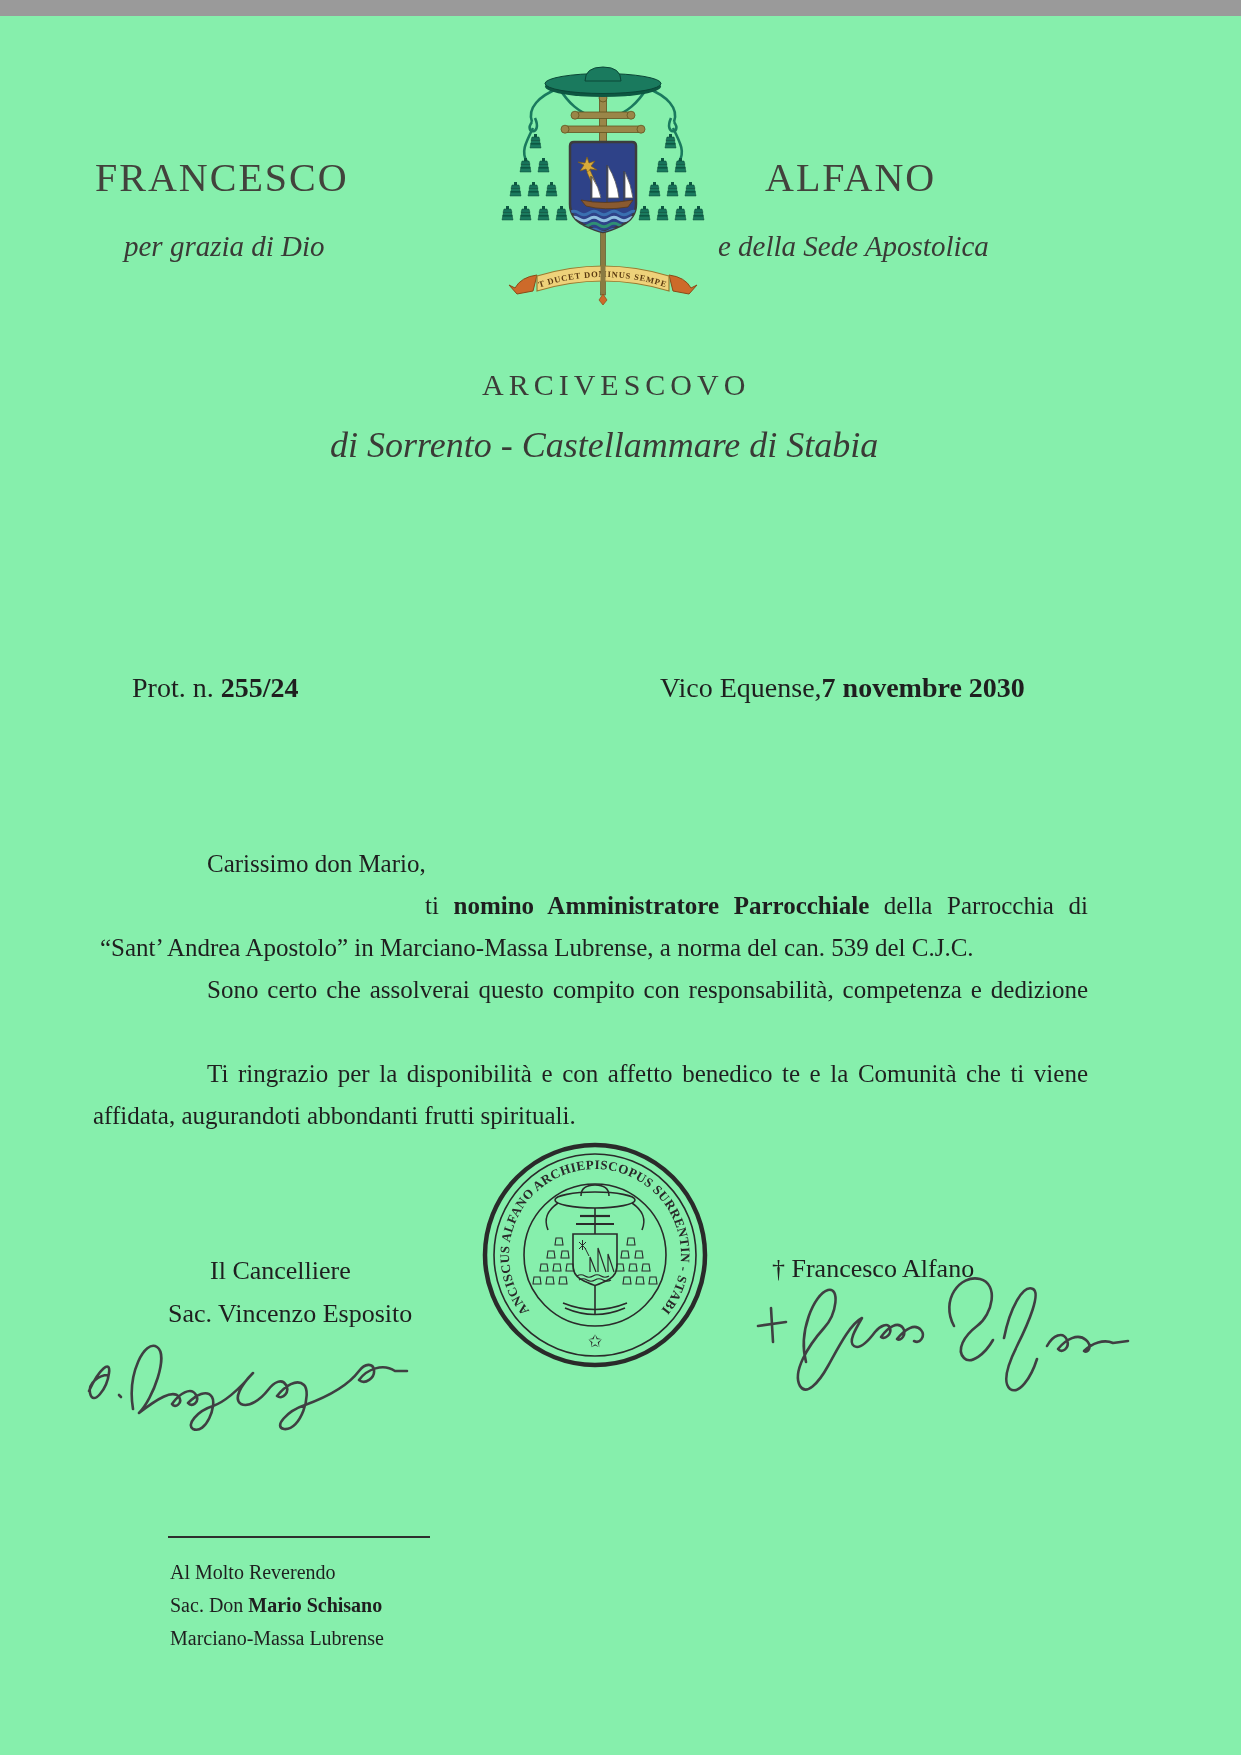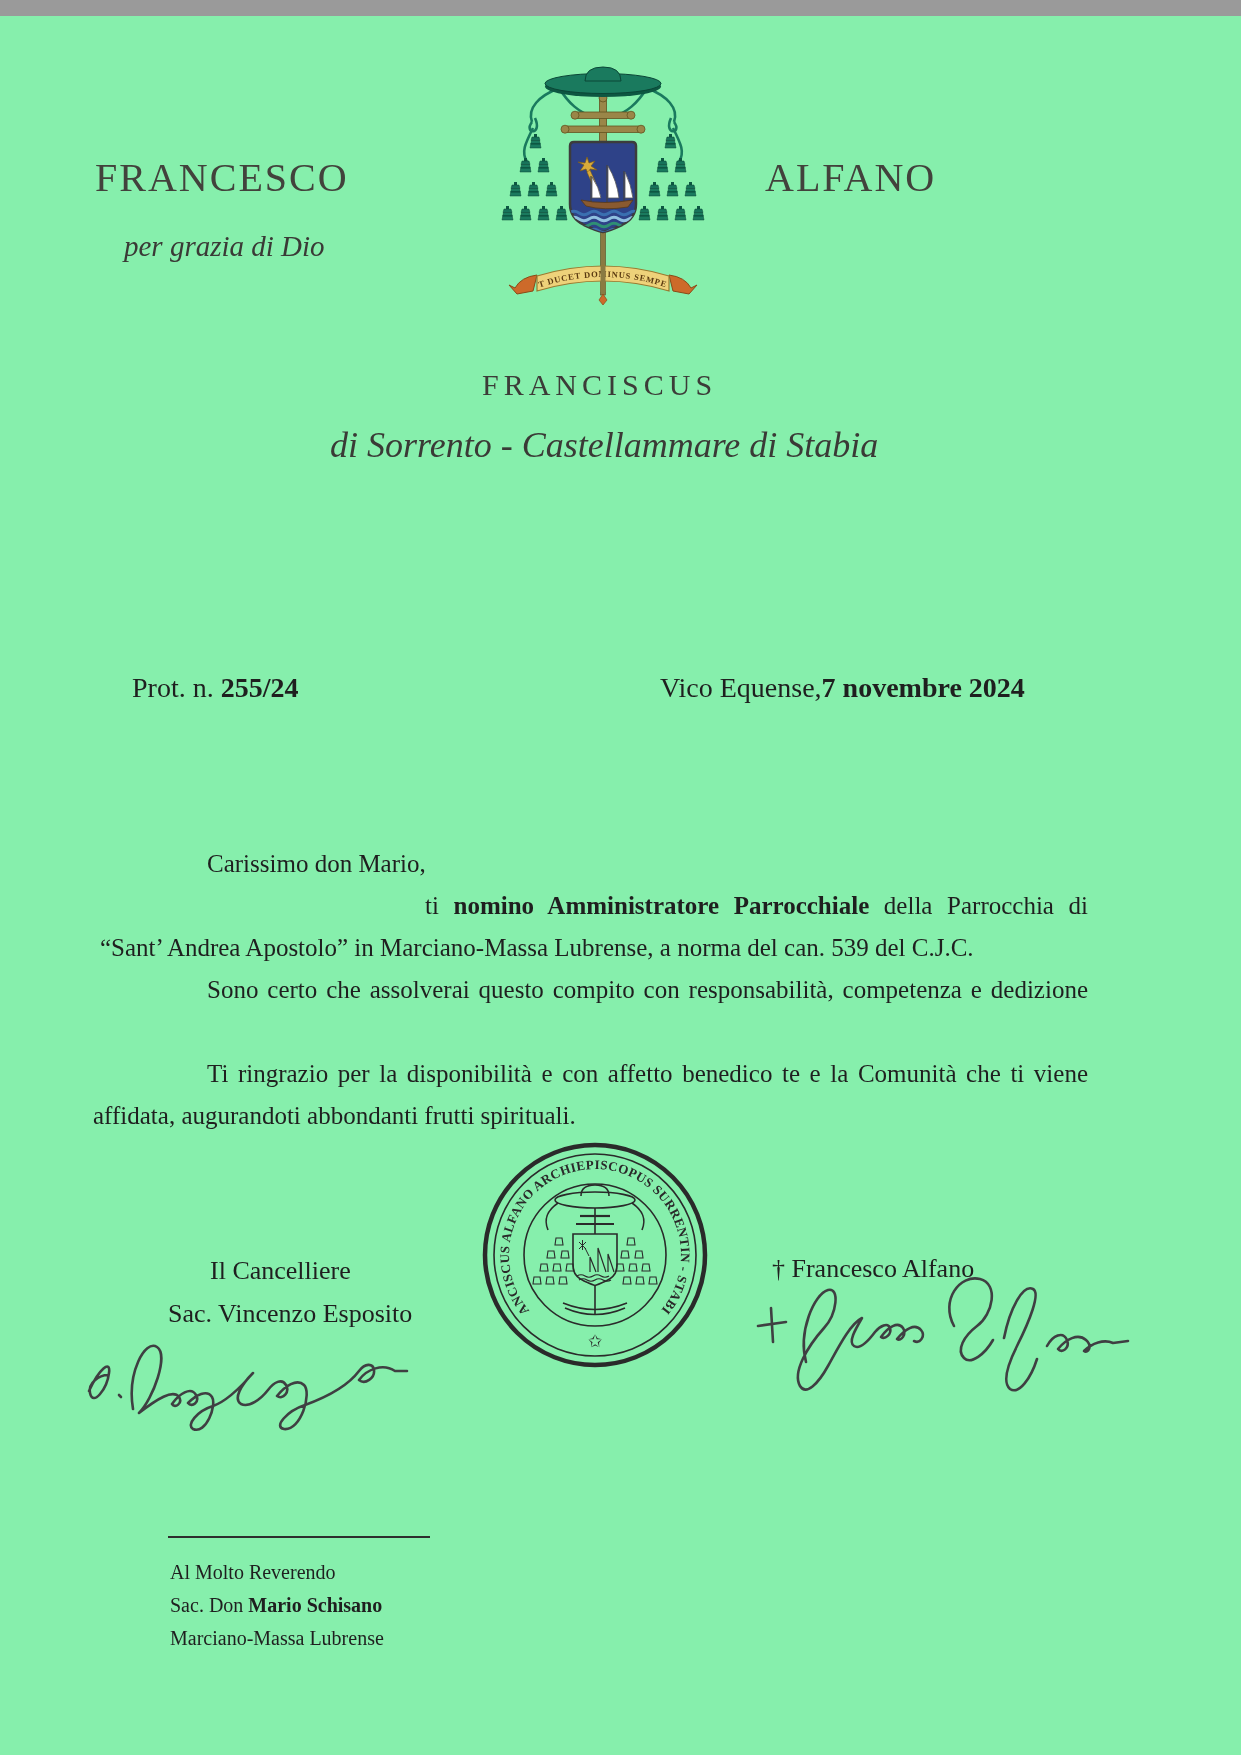--- a/index.html
+++ b/index.html
@@ -25,20 +25,21 @@
   .mottotext{font-family:"Liberation Serif",serif;font-weight:bold;font-size:8.5px;letter-spacing:0.8px;fill:#5a3a10;}
 </style>
 </head>
 <body>
 
 <div class="page">
 
   <div class="abs name nw" style="left:95px;top:138px;">FRANCESCO</div>
   <div class="abs name nw" style="left:765px;top:138px;">ALFANO</div>
   <div class="abs submotto nw" style="left:124px;top:214px;">per grazia di Dio</div>
+  <div class="abs submotto nw" style="left:718px;top:214px;">e della Sede Apostolica</div>
 
   <svg class="abs" style="left:497px;top:44px;" width="212" height="245" viewBox="0 0 212 245">
     <defs>
       <g id="tassel">
         <rect x="3" y="0" width="3" height="3" fill="#0d5742"></rect>
         <path d="M1,3 L8,3 L9,6.5 L0,6.5 Z" fill="#17735a" stroke="#0a4636" stroke-width="0.5"></path>
         <path d="M0.5,6.5 L8.5,6.5 L10,14 L-1,14 Z" fill="#1a7a5e" stroke="#0a4636" stroke-width="0.5"></path>
         <rect x="-0.5" y="9" width="10" height="1.6" fill="#0d5742"></rect>
       </g>
       <clipPath id="shieldClip">
@@ -129,25 +130,25 @@
       <path d="M40,215 Q24,217 18,228 L12,225 L20,234 L36,231 Z" fill="#cd6a2a" stroke="#8a4a16" stroke-width="1"></path>
       <path d="M172,215 Q188,217 194,228 L200,225 L192,234 L176,231 Z" fill="#cd6a2a" stroke="#8a4a16" stroke-width="1"></path>
       <path d="M40,216 Q106,196 172,216 L172,231 Q106,211 40,231 Z" fill="#eed27a" stroke="#9a7a30" stroke-width="1.2"></path>
       <path id="mottoPath" d="M44,227 Q106,207 168,227" fill="none"></path>
       <text class="mottotext"><textPath href="#mottoPath" startOffset="50%" text-anchor="middle">ET DUCET DOMINUS SEMPER</textPath></text>
       <rect x="103.5" y="206" width="5" height="26" fill="#8a7a42"></rect>
       <path d="M106,234 L110,240 L106,245 L102,240 Z" fill="#cd6a2a" stroke="#8a4a16" stroke-width="0.7"></path>
     </g>
   </svg>
 
-  <div class="abs title nw" style="left:482px;top:352px;">FRANCISCUS</div>
+  <div class="abs title nw" style="left:482px;top:352px;">ARCIVESCOVO</div>
   <div class="abs see nw" style="left:330px;top:408px;">di Sorrento - Castellammare di Stabia</div>
 
   <div class="abs meta nw" style="left:132px;top:656px;"><span>Prot. n. </span><b>255/24</b></div>
-  <div class="abs meta nw" style="left:660px;top:656px;"><span>Vico Equense,</span><b>7 novembre 2024</b></div>
+  <div class="abs meta nw" style="left:660px;top:656px;"><span>Vico Equense,</span><b>7 novembre 2030</b></div>
 
   <div class="abs bodyline nw" style="left:207px;top:834px;">Carissimo don Mario,</div>
   <div class="abs jline" style="left:425px;top:876px;width:663px;"><span>ti </span><b>nomino Amministratore Parrocchiale</b><span> della Parrocchia di</span></div>
   <div class="abs bodyline nw" style="left:100px;top:918px;">“Sant’ Andrea Apostolo” in Marciano-Massa Lubrense, a norma del can. 539 del C.J.C.</div>
   <div class="abs jline" style="left:207px;top:960px;width:881px;">Sono certo che assolverai questo compito con responsabilità, competenza e dedizione</div>
   <div class="abs jline" style="left:207px;top:1044px;width:881px;">Ti ringrazio per la disponibilità e con affetto benedico te e la Comunità che ti viene</div>
   <div class="abs bodyline nw" style="left:93px;top:1086px;">affidata, augurandoti abbondanti frutti spirituali.</div>
 
   <div class="abs sig nw" style="left:210px;top:1240px;">Il Cancelliere</div>
   <div class="abs sig nw" style="left:168px;top:1283px;">Sac. Vincenzo Esposito</div>

